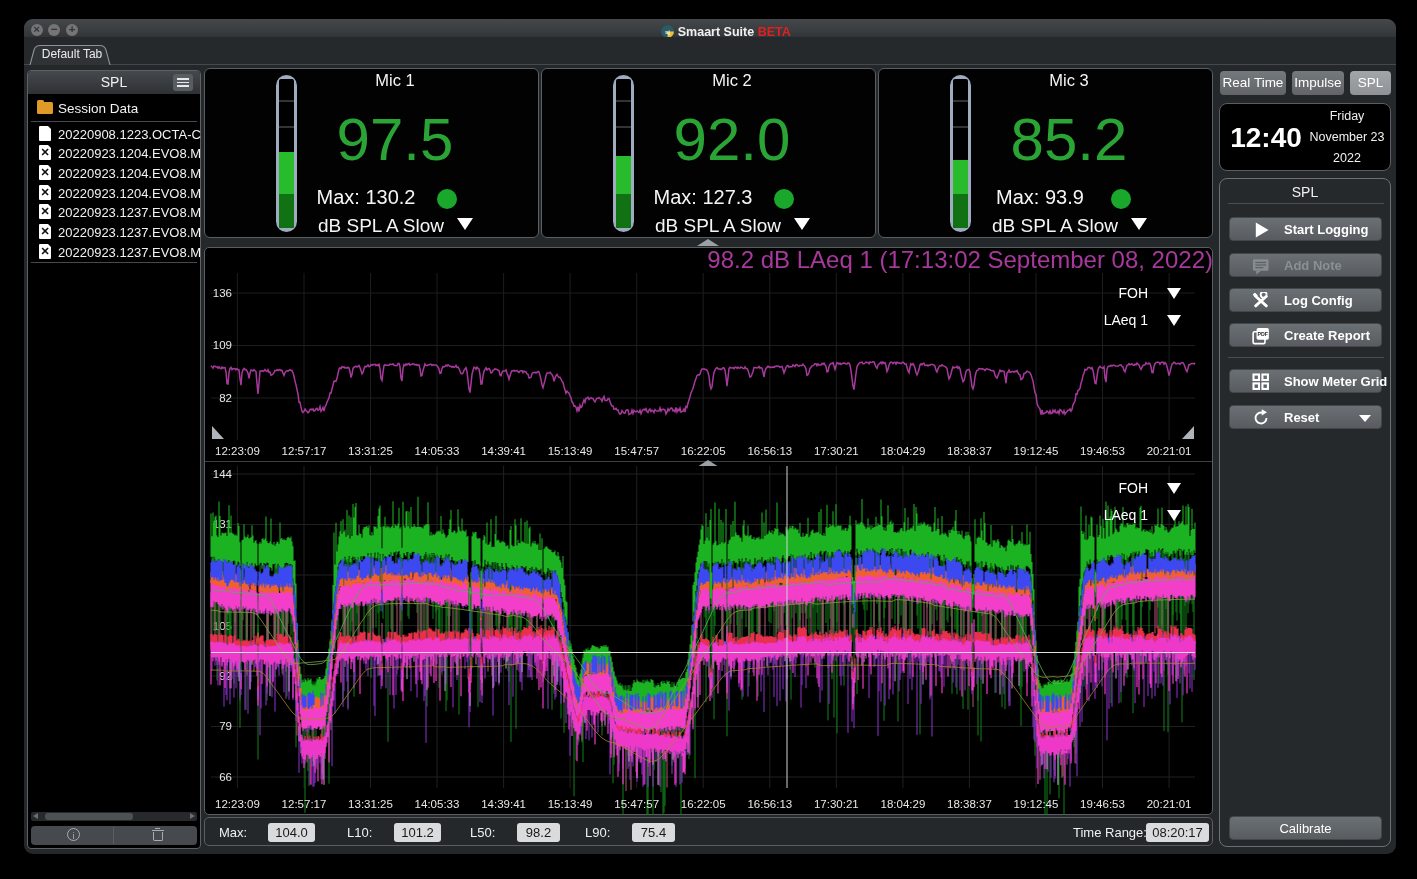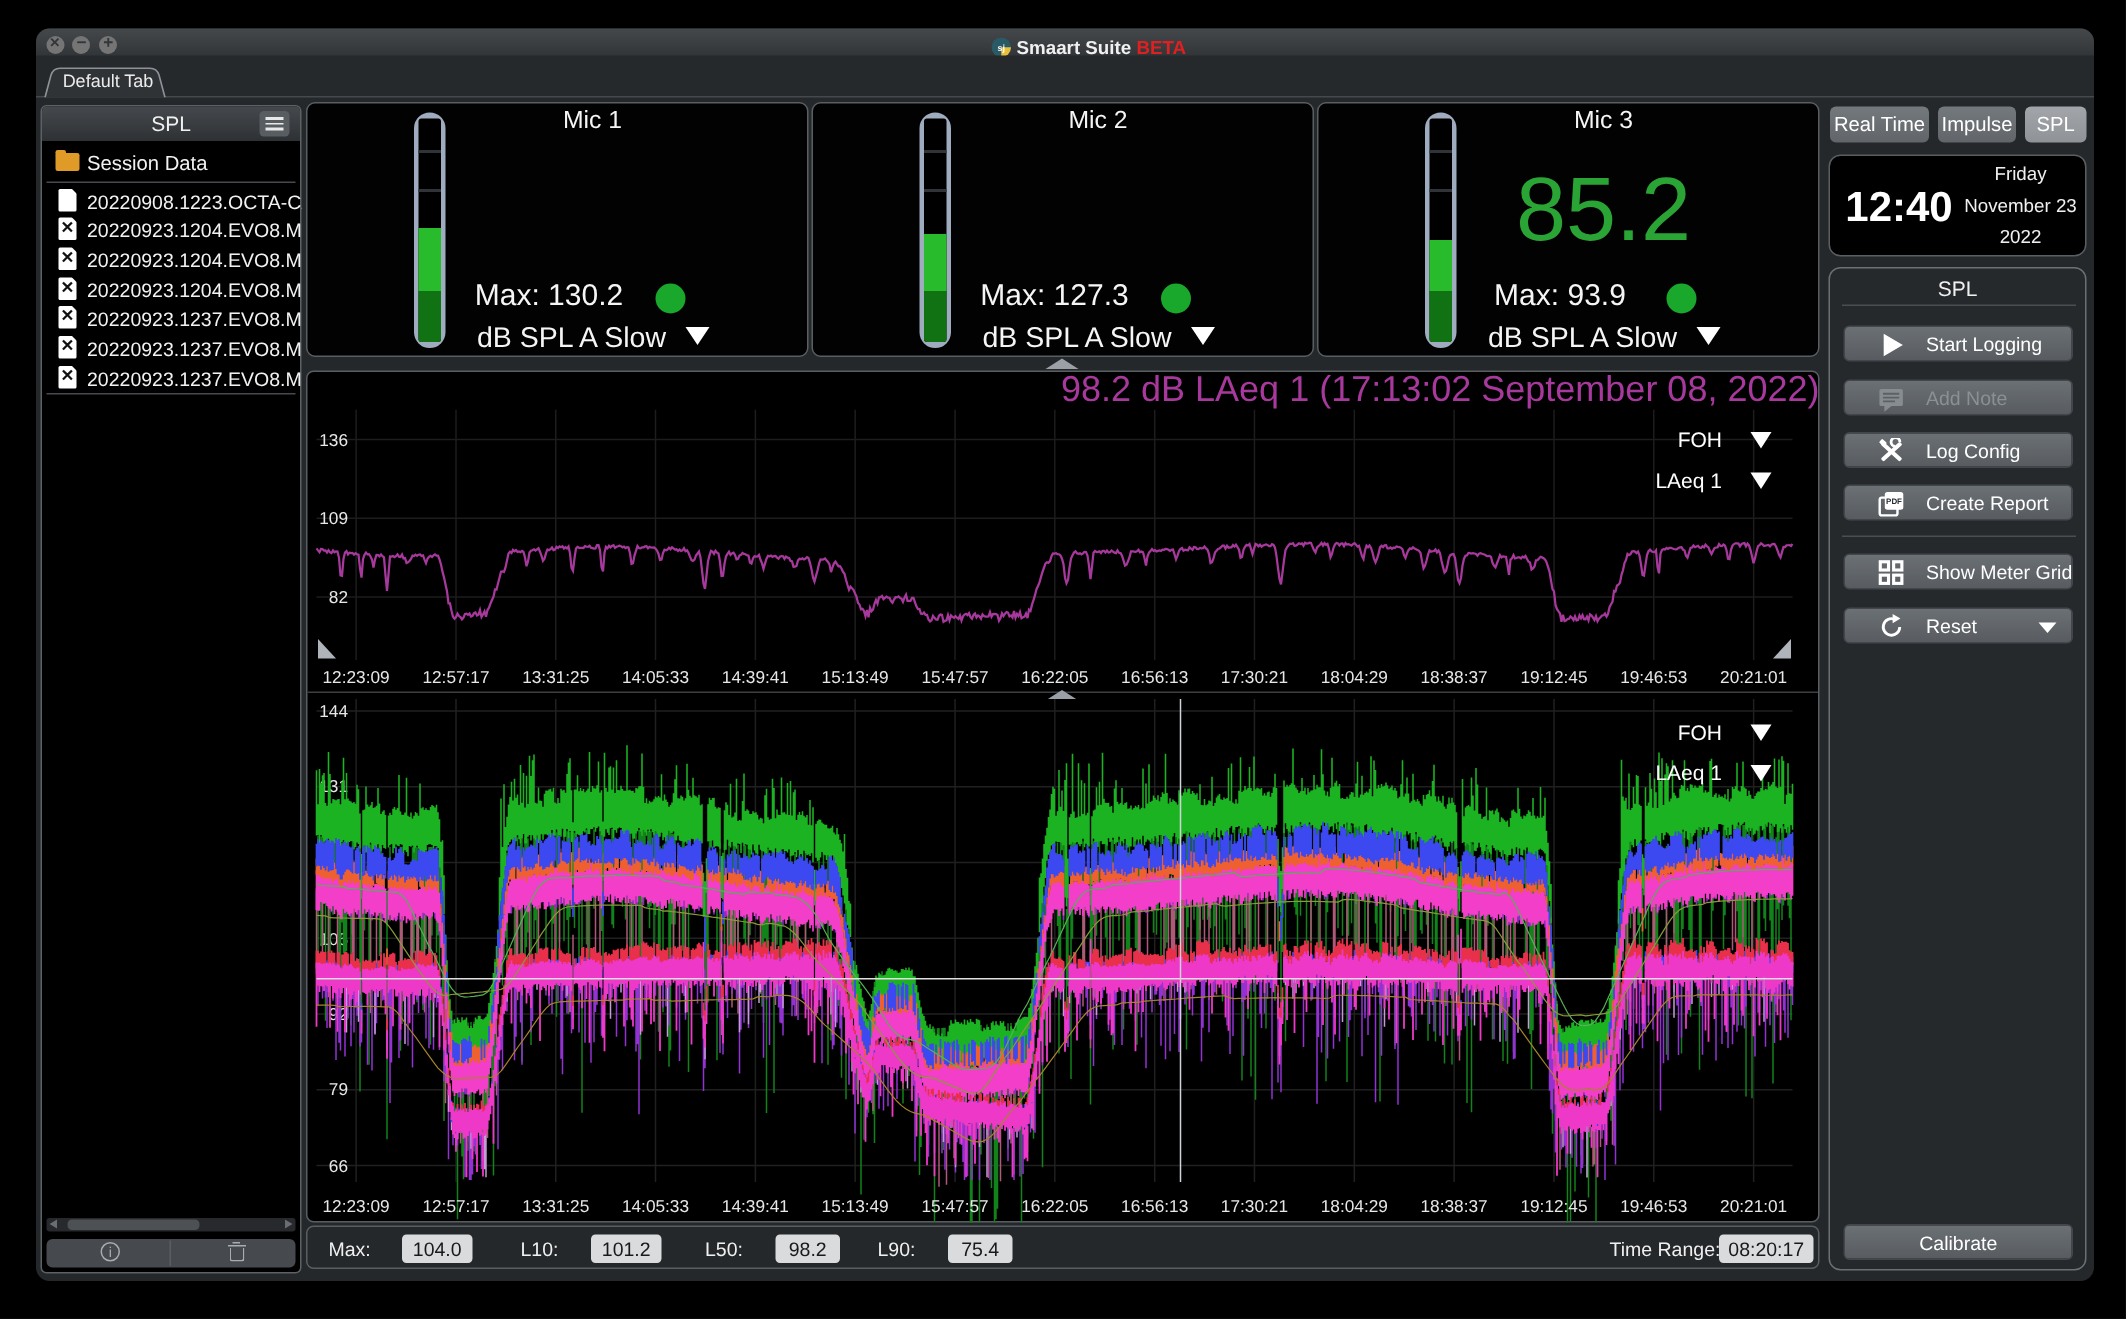--- a/index.html
+++ b/index.html
@@ -100,21 +100,21 @@
 #clocktime { position:absolute; left:2px; top:18px; width:88px; text-align:center; color:#fff;
   font-size:28px; font-weight:bold; }
 .clockd { position:absolute; left:83px; width:88px; text-align:center; color:#f0f0f0; font-size:12.5px; white-space:nowrap; }
 #tools { position:absolute; left:1219px; top:178px; width:172px; height:669px;
   border:1px solid #6a7075; border-radius:8px; background:#26292c; }
 #toolhead { position:absolute; top:5px; left:0; width:100%; text-align:center; color:#f0f0f0; font-size:14px; }
 .tsep { position:absolute; left:8px; width:156px; height:1px; background:#4a4e52; }
 .tbtn { position:absolute; left:9px; width:153px; height:24px; border-radius:4px;
   background:linear-gradient(#6b7074,#585c60); border:1px solid #43474b; }
 .ticon { position:absolute; left:22px; top:2.5px; width:18px; height:18px; }
-.tlab { position:absolute; left:54px; top:0; width:110px; color:#fff; font-size:13px; line-height:23px; white-space:nowrap; }
+.tlab { position:absolute; left:54px; top:0; width:110px; color:#fff; font-size:13px; line-height:23px; white-space:nowrap;font-weight:bold; }
 .tdis .tlab { color:#8a9096; }
 .ddtri { right:10px; top:9px; border-width:7px 6px 0 6px; border-color:#fff transparent transparent transparent; }
 #calbtn { position:absolute; left:9px; top:637px; width:153px; height:24px; border-radius:4px;
   background:linear-gradient(#6b7074,#585c60); border:1px solid #43474b;
   color:#fff; font-size:13px; text-align:center; line-height:23px; }
 </style></head>
 <body>
 <div id="win">
   <div id="titlebar"></div>
   <div class="tl" style="left:6.6px;">×</div>
@@ -198,34 +198,36 @@
       <div class="trash">
         <b></b>
         <u></u>
         <i></i>
       </div>
     </div>
 </div>
 
 <div class="mic" style="left:204px">
   <div class="micname">Mic 1</div>
+  <div class="micval">97.5</div>
   <div class="meter">
     <div class="seg" style="top:25px"></div>
     <div class="seg" style="top:51px"></div>
     <div class="mfill" style="top:77px;height:42px"></div>
     <div class="mfill2"></div>
   </div>
   <div class="micmax">Max: 130.2</div>
   <div class="micdot"></div>
   <div class="micunit">dB SPL A Slow</div>
   <div class="tri micunittri"></div>
 </div>
 
 <div class="mic" style="left:541px">
   <div class="micname">Mic 2</div>
+  <div class="micval">92.0</div>
   <div class="meter">
     <div class="seg" style="top:25px"></div>
     <div class="seg" style="top:51px"></div>
     <div class="mfill" style="top:81px;height:38px"></div>
     <div class="mfill2"></div>
   </div>
   <div class="micmax">Max: 127.3</div>
   <div class="micdot"></div>
   <div class="micunit">dB SPL A Slow</div>
   <div class="tri micunittri"></div>

